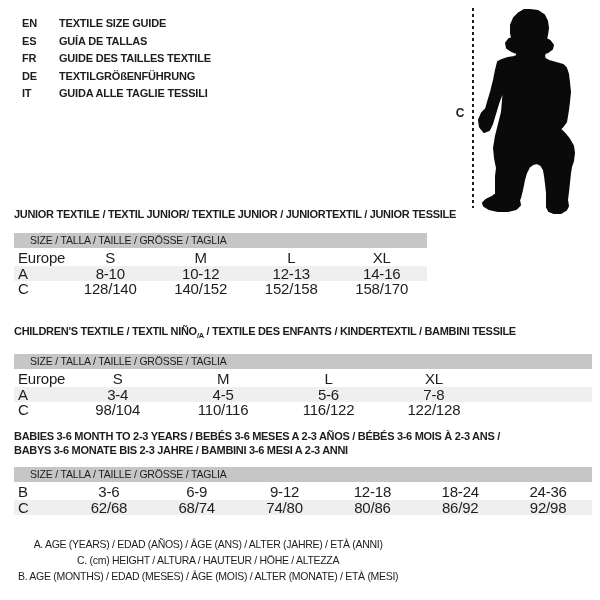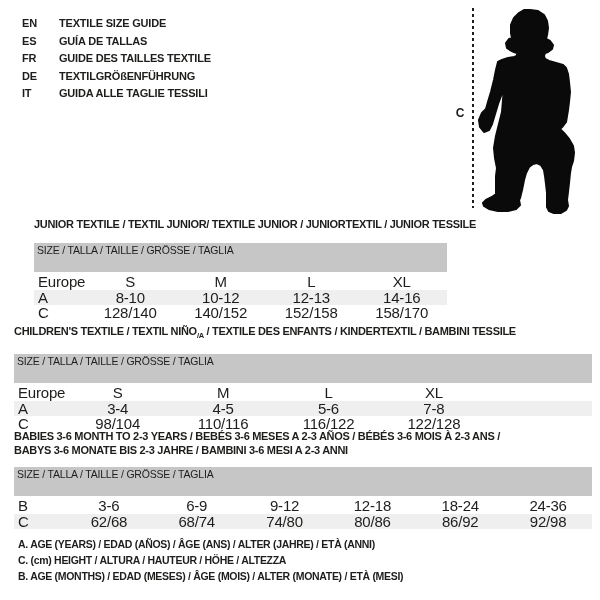--- a/index.html
+++ b/index.html
@@ -21,38 +21,38 @@
   
   .figure{position:absolute;left:0;top:0;width:600px;height:220px;pointer-events:none;}
   .silhouette{position:absolute;left:476px;top:4px;width:122px;height:212px;}
   .measure-line{position:absolute;left:472px;top:8px;width:2px;height:200px;
     background:repeating-linear-gradient(to bottom,var(--text) 0 3px,transparent 3px 6px);}
   .measure-label{position:absolute;left:452px;top:106px;width:16px;text-align:center;
     font-size:12px;font-weight:bold;}
 
   
   .size-section{position:absolute;left:14px;}
-  .s1{top:217px;width:413px;margin-left:20px;}
+  .s1{top:207px;width:413px;}
   .s2{top:324px;width:578px;}
   .s3{top:429px;width:578px;}
   .section-title{font-size:11px;font-weight:bold;line-height:14px;white-space:nowrap;letter-spacing:-0.3px;}
   .section-title sub{font-size:7.5px;}
   .s1 .size-table{margin-top:12px;}
   .s2 .size-table{margin-top:11px;}
   .s3 .size-table{margin-top:10px;}
-  .size-bar{height:29px;line-height:15px;background:var(--bar-bg);
-    font-size:10.5px;padding-left:3px;margin-bottom:2px;white-space:nowrap;}
+  .size-bar{height:15px;line-height:15px;background:var(--bar-bg);
+    font-size:10.5px;padding-left:16px;margin-bottom:2px;white-space:nowrap;}
   .t-row{display:grid;height:15.5px;line-height:15.5px;font-size:15px;align-items:center;}
   .t-row.shaded{background:var(--shade-bg);}
   .row-label{padding-left:4px;text-align:left;}
   .cell{text-align:center;}
 
   
   .legend{position:absolute;left:18px;top:536px;}
-  .legend-item{font-size:10.5px;font-weight:bold;line-height:16.2px;white-space:nowrap;letter-spacing:-0.3px;}
+  .legend-item{font-size:10.5px;font-weight:normal;line-height:16.2px;white-space:nowrap;letter-spacing:-0.3px;text-align:center;}
 </style>
 </head>
 <body>
 
 <div class="canvas">
 
   <div class="lang-block" id="lang-block">
       <div class="lang-row">
         <span class="lang-code">EN</span>
         <span class="lang-label">TEXTILE SIZE GUIDE</span>

